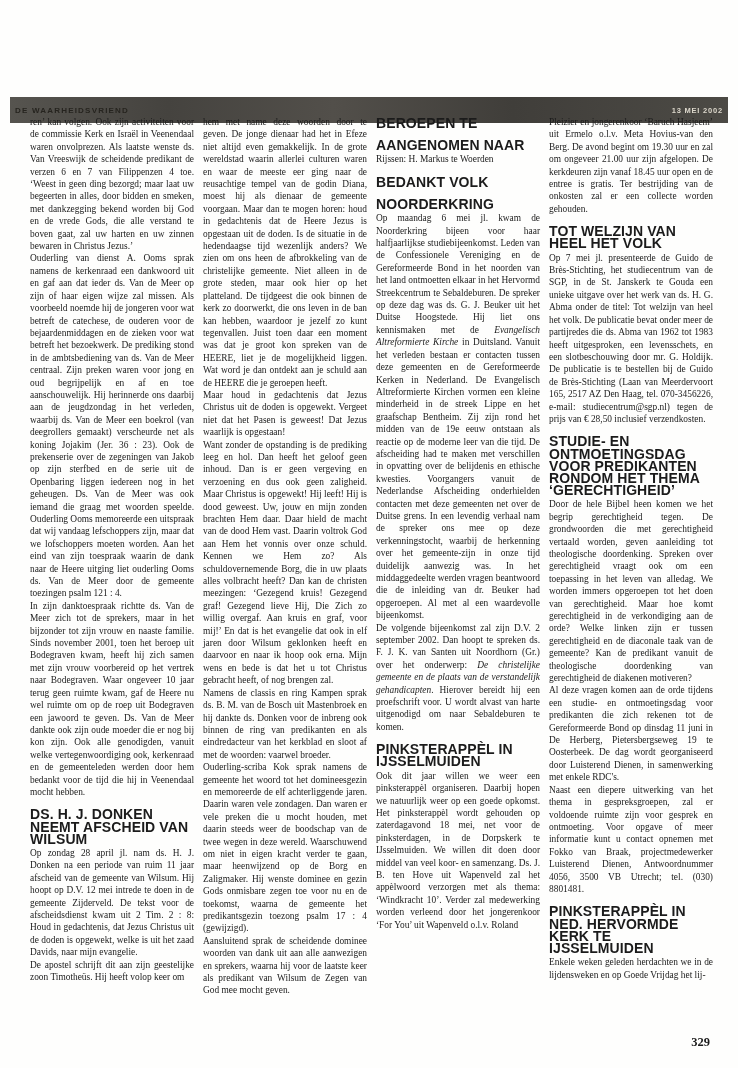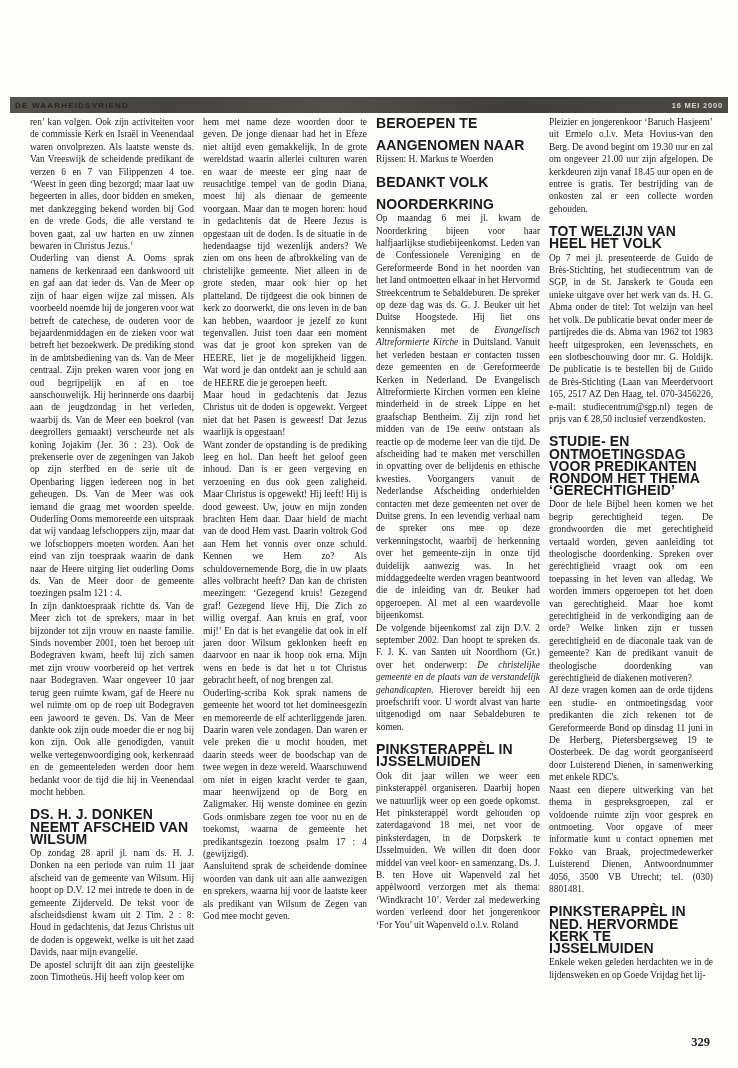--- a/index.html
+++ b/index.html
@@ -6,21 +6,21 @@
   .page {
     position:relative;
     width:738px; height:1068px;
     margin:0 auto;
     background:#fefefd;
     overflow:hidden;
     font-family:"Liberation Serif", serif;
     color:#1b1b1b;
   }
   .masthead-bar {
-    position:absolute; top:97px; left:10px; width:718px; height:16px;
+    position:absolute; top:97px; left:10px; width:718px; height:26px;
     background:linear-gradient(90deg,#56544f 0%,#45433f 22%,#524f4a 45%,#403e3a 70%,#4c4a45 100%);
     display:flex; justify-content:space-between; align-items:center;
     padding:0 5px; box-sizing:border-box;
   }
   .masthead-title {
     font-family:"Liberation Sans", sans-serif;
     font-size:8px; font-weight:bold; letter-spacing:1.2px;
     color:#26241f; white-space:nowrap;
   }
   .masthead-date {
@@ -53,38 +53,39 @@
     font-size:12.5px; font-weight:bold; color:#1b1b1b;
   }
 </style>
 </head>
 <body>
 
 <div class="page">
 
   <div class="masthead-bar">
     <span class="masthead-title">DE WAARHEIDSVRIEND</span>
-    <span class="masthead-date">16 MEI 2000</span>
+    <span class="masthead-date">13 MEI 2002</span>
   </div>
 
   <div class="columns">
 
     <div class="col">
       <p>ren’ kan volgen. Ook zijn activiteiten voor de commissie Kerk en Israël in Veenendaal waren onvolprezen. Als laatste wenste ds. Van Vreeswijk de scheidende predikant de verzen 6 en 7 van Filippenzen 4 toe. ‘Weest in geen ding bezorgd; maar laat uw begeerten in alles, door bidden en smeken, met dankzegging bekend worden bij God en de vrede Gods, die alle verstand te boven gaat, zal uw harten en uw zinnen bewaren in Christus Jezus.’</p>
       <p>Ouderling van dienst A. Ooms sprak namens de kerkenraad een dankwoord uit en gaf aan dat ieder ds. Van de Meer op zijn of haar eigen wijze zal missen. Als voorbeeld noemde hij de jongeren voor wat betreft de catechese, de ouderen voor de bejaardenmiddagen en de zieken voor wat betreft het bezoekwerk. De prediking stond in de ambtsbediening van ds. Van de Meer centraal. Zijn preken waren voor jong en oud begrijpelijk en af en toe aanschouwelijk. Hij herinnerde ons daarbij aan de jeugdzondag in het verleden, waarbij ds. Van de Meer een boekrol (van deegrollers gemaakt) verscheurde net als koning Jojakim (Jer. 36 : 23). Ook de prekenserie over de zegeningen van Jakob op zijn sterfbed en de serie uit de Openbaring liggen iedereen nog in het geheugen. Ds. Van de Meer was ook iemand die graag met woorden speelde. Ouderling Ooms memoreerde een uitspraak dat wij vandaag lefschoppers zijn, maar dat we lofschoppers moeten worden. Aan het eind van zijn toespraak waarin de dank naar de Heere uitging liet ouderling Ooms ds. Van de Meer door de gemeente toezingen psalm 121 : 4.</p>
       <p>In zijn danktoespraak richtte ds. Van de Meer zich tot de sprekers, maar in het bijzonder tot zijn vrouw en naaste familie. Sinds november 2001, toen het beroep uit Bodegraven kwam, heeft hij zich samen met zijn vrouw voorbereid op het vertrek naar Bodegraven. Waar ongeveer 10 jaar terug geen ruimte kwam, gaf de Heere nu wel ruimte om op de roep uit Bodegraven een jawoord te geven. Ds. Van de Meer dankte ook zijn oude moeder die er nog bij kon zijn. Ook alle genodigden, vanuit welke vertegenwoordiging ook, kerkenraad en de gemeenteleden werden door hem bedankt voor de tijd die hij in Veenendaal mocht hebben.</p>
       <h3>DS. H. J. DONKEN NEEMT AFSCHEID VAN WILSUM</h3>
       <p>Op zondag 28 april jl. nam ds. H. J. Donken na een periode van ruim 11 jaar afscheid van de gemeente van Wilsum. Hij hoopt op D.V. 12 mei intrede te doen in de gemeente Zijderveld. De tekst voor de afscheidsdienst kwam uit 2 Tim. 2 : 8: Houd in gedachtenis, dat Jezus Christus uit de doden is opgewekt, welke is uit het zaad Davids, naar mijn evangelie.</p>
       <p>De apostel schrijft dit aan zijn geestelijke zoon Timotheüs. Hij heeft volop keer om</p>
     </div>
 
     <div class="col">
       <p>hem met name deze woorden door te geven. De jonge dienaar had het in Efeze niet altijd even gemakkelijk. In de grote wereldstad waarin allerlei culturen waren en waar de meeste eer ging naar de reusachtige tempel van de godin Diana, moest hij als dienaar de gemeente voorgaan. Maar dan te mogen horen: houd in gedachtenis dat de Heere Jezus is opgestaan uit de doden. Is de situatie in de hedendaagse tijd wezenlijk anders? We zien om ons heen de afbrokkeling van de christelijke gemeente. Niet alleen in de grote steden, maar ook hier op het platteland. De tijdgeest die ook binnen de kerk zo doorwerkt, die ons leven in de ban kan hebben, waardoor je jezelf zo kunt tegenvallen. Juist toen daar een moment was dat je groot kon spreken van de HEERE, liet je de mogelijkheid liggen. Wat word je dan ontdekt aan je schuld aan de HEERE die je geroepen heeft.</p>
       <p>Maar houd in gedachtenis dat Jezus Christus uit de doden is opgewekt. Vergeet niet dat het Pasen is geweest! Dat Jezus waarlijk is opgestaan!</p>
       <p>Want zonder de opstanding is de prediking leeg en hol. Dan heeft het geloof geen inhoud. Dan is er geen vergeving en verzoening en dus ook geen zaligheid. Maar Christus is opgewekt! Hij leeft! Hij is dood geweest. Uw, jouw en mijn zonden brachten Hem daar. Daar hield de macht van de dood Hem vast. Daarin voltrok God aan Hem het vonnis over onze schuld. Kennen we Hem zo? Als schuldovernemende Borg, die in uw plaats alles volbracht heeft? Dan kan de christen meezingen: ‘Gezegend kruis! Gezegend graf! Gezegend lieve Hij, Die Zich zo willig overgaf. Aan kruis en graf, voor mij!’ En dat is het evangelie dat ook in elf jaren door Wilsum geklonken heeft en daarvoor en naar ik hoop ook erna. Mijn wens en bede is dat het u tot Christus gebracht heeft, of nog brengen zal.</p>
+      <p>Namens de classis en ring Kampen sprak ds. B. M. van de Bosch uit Mastenbroek en hij dankte ds. Donken voor de inbreng ook binnen de ring van predikanten en als eindredacteur van het kerkblad en sloot af met de woorden: vaarwel broeder.</p>
       <p>Ouderling-scriba Kok sprak namens de gemeente het woord tot het domineesgezin en memoreerde de elf achterliggende jaren. Daarin waren vele zondagen. Dan waren er vele preken die u mocht houden, met daarin steeds weer de boodschap van de twee wegen in deze wereld. Waarschuwend om niet in eigen kracht verder te gaan, maar heenwijzend op de Borg en Zaligmaker. Hij wenste dominee en gezin Gods onmisbare zegen toe voor nu en de toekomst, waarna de gemeente het predikantsgezin toezong psalm 17 : 4 (gewijzigd).</p>
       <p>Aansluitend sprak de scheidende dominee woorden van dank uit aan alle aanwezigen en sprekers, waarna hij voor de laatste keer als predikant van Wilsum de Zegen van God mee mocht geven.</p>
     </div>
 
     <div class="col">
       <h3>BEROEPEN TE</h3>
       <h3>AANGENOMEN NAAR</h3>
       <p class="list">Rijssen: H. Markus te Woerden</p>
       <h3>BEDANKT VOLK</h3>
       <h3>NOORDERKRING</h3>

